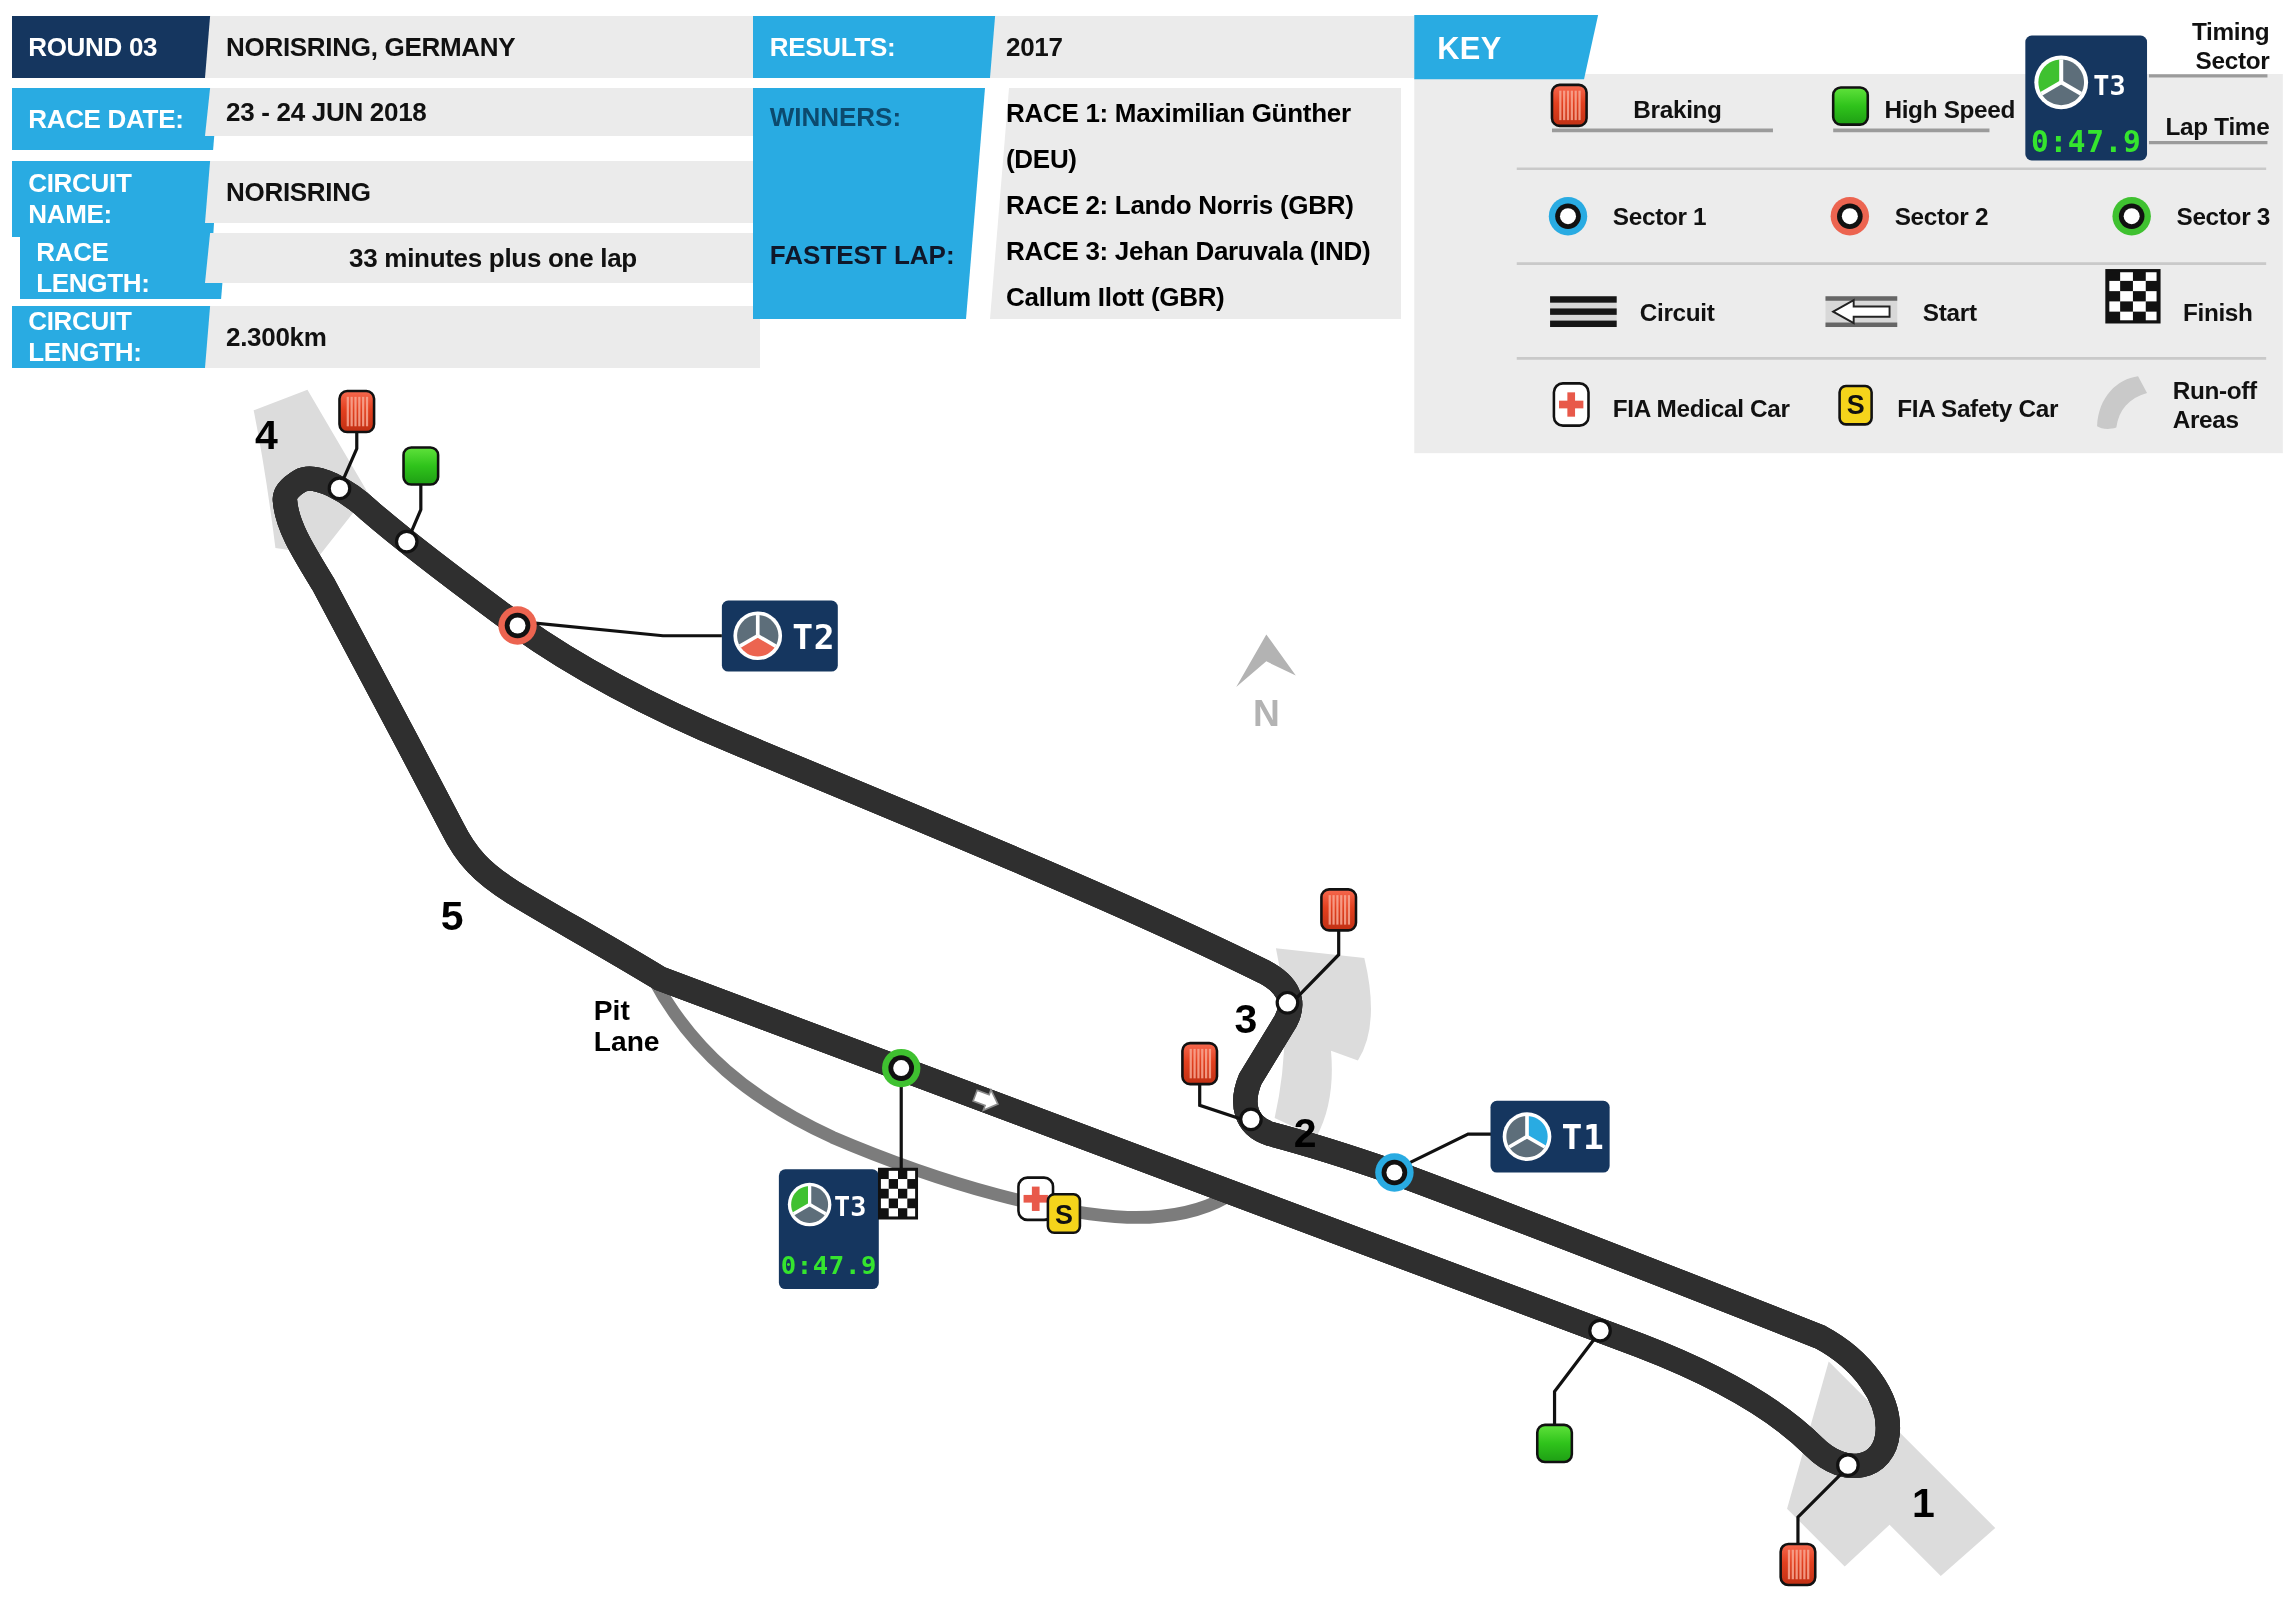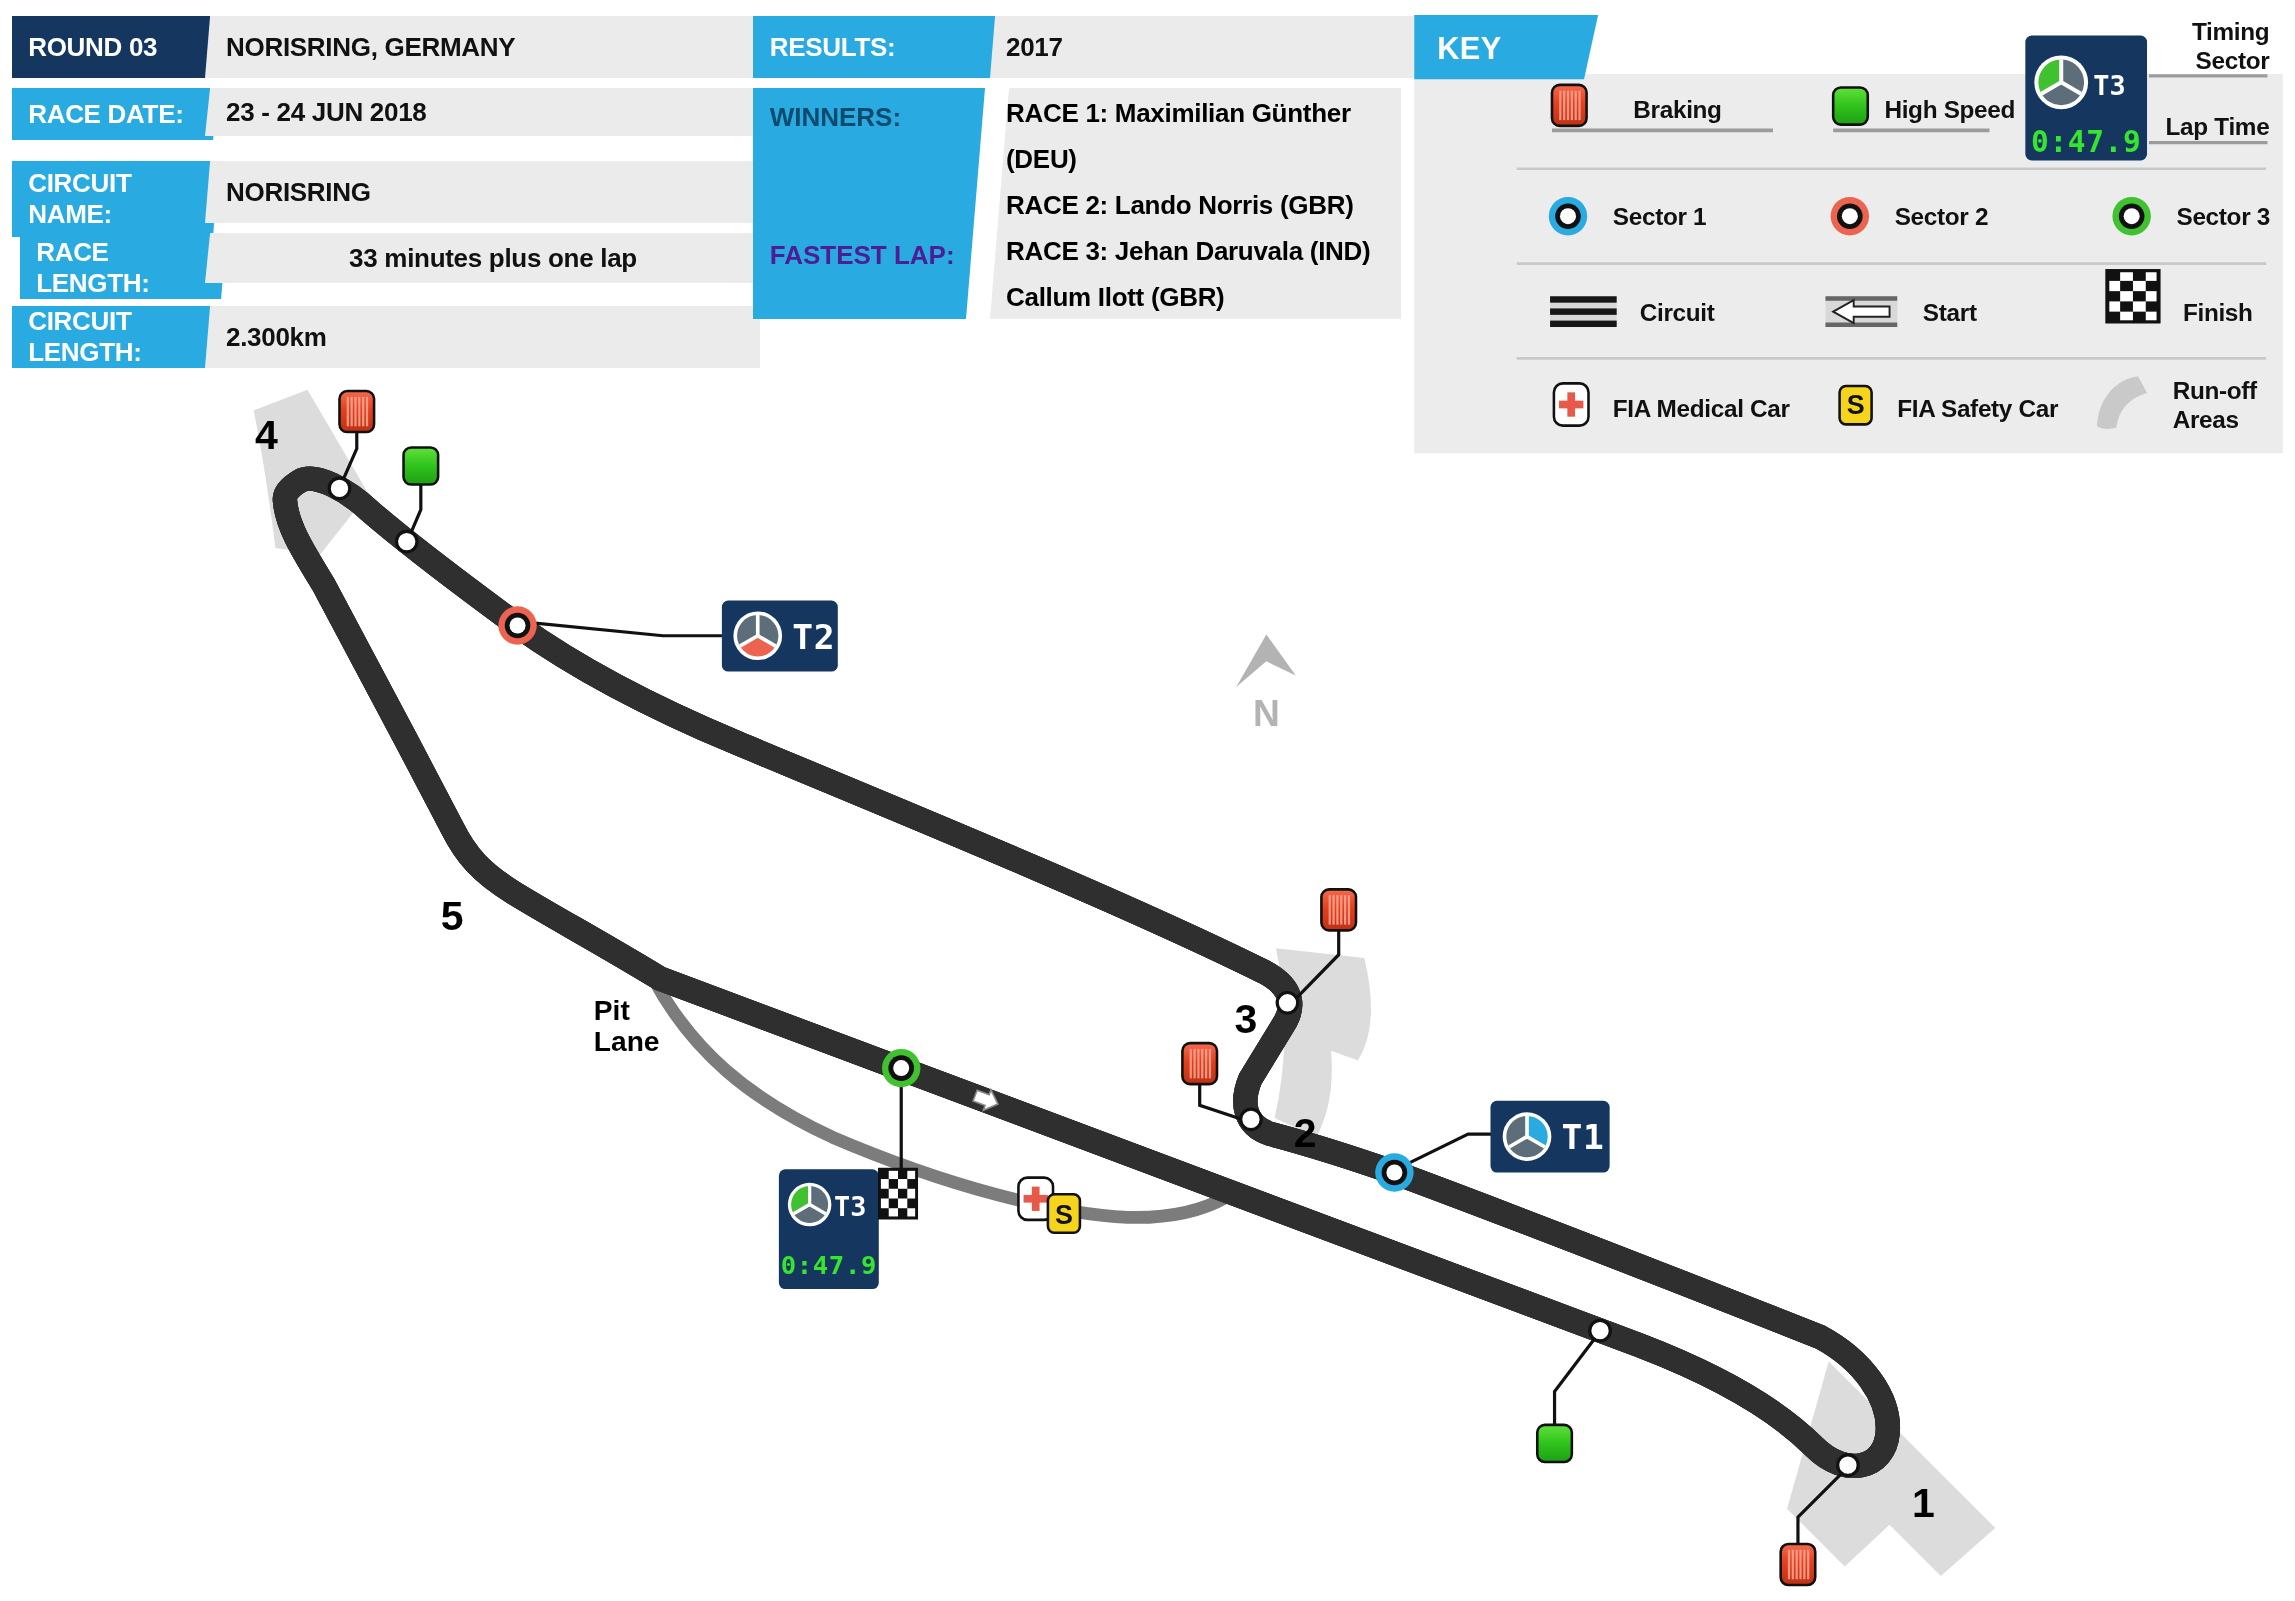--- a/index.html
+++ b/index.html
@@ -33,21 +33,21 @@
 <body>
 
 <div>
   <div class="abs cell lbl bg-navy" style="left:11.5px;top:16px;width:190px;height:62px;">
       <span>ROUND 03</span>
     </div>
   <div class="abs cell val" style="left:205px;top:16px;width:534px;height:62px;">
       <span>NORISRING, GERMANY</span>
     </div>
 
-  <div class="abs cell lbl bg-cyan" style="left:11.5px;top:88px;width:190px;height:52px;">
+  <div class="abs cell lbl bg-cyan" style="left:11.5px;top:88px;width:190px;height:62px;">
       <span>RACE DATE:</span>
     </div>
   <div class="abs cell val" style="left:205px;top:88px;width:534px;height:48px;">
       <span>23 - 24 JUN 2018</span>
     </div>
 
   <div class="abs cell lbl bg-cyan" style="left:11.5px;top:161px;width:190px;height:76px;">
       <span>CIRCUIT NAME:</span>
     </div>
   <div class="abs cell val" style="left:205px;top:161px;width:534px;height:62px;">
@@ -72,21 +72,21 @@
 <div>
   <div class="abs cell lbl bg-cyan" style="left:753px;top:16px;width:232px;height:62px;">
       <span>RESULTS:</span>
     </div>
   <div class="abs cell val" style="left:990px;top:16px;width:411px;height:62px;padding-left:16px;">
       <span>2017</span>
     </div>
 
   <div class="abs lbl lbl-tall bg-cyan" style="left:753px;top:88px;width:232px;height:231px;padding-left:0;">
     <div class="abs" style="left:16.7px;top:14px;font-size:26px;color:#0c4a6e;font-weight:bold;">WINNERS:</div>
-    <div class="abs" style="left:16.7px;top:152px;font-size:26px;color:#4c1d95;font-weight:bold;">FASTEST LAP:</div>
+    <div class="abs" style="left:16.7px;top:152px;font-size:26px;color:#0f172a;font-weight:bold;">FASTEST LAP:</div>
   </div>
   <div class="abs val val-tall" style="left:990px;top:88px;width:411px;height:231px;padding:0;display:block;">
     <div class="vlines">
       <div>RACE 1: Maximilian Günther (DEU)</div>
       <div>RACE 2: Lando Norris (GBR)</div>
       <div>RACE 3: Jehan Daruvala (IND)</div>
       <div>Callum Ilott (GBR)</div>
     </div>
   </div>
 </div>

